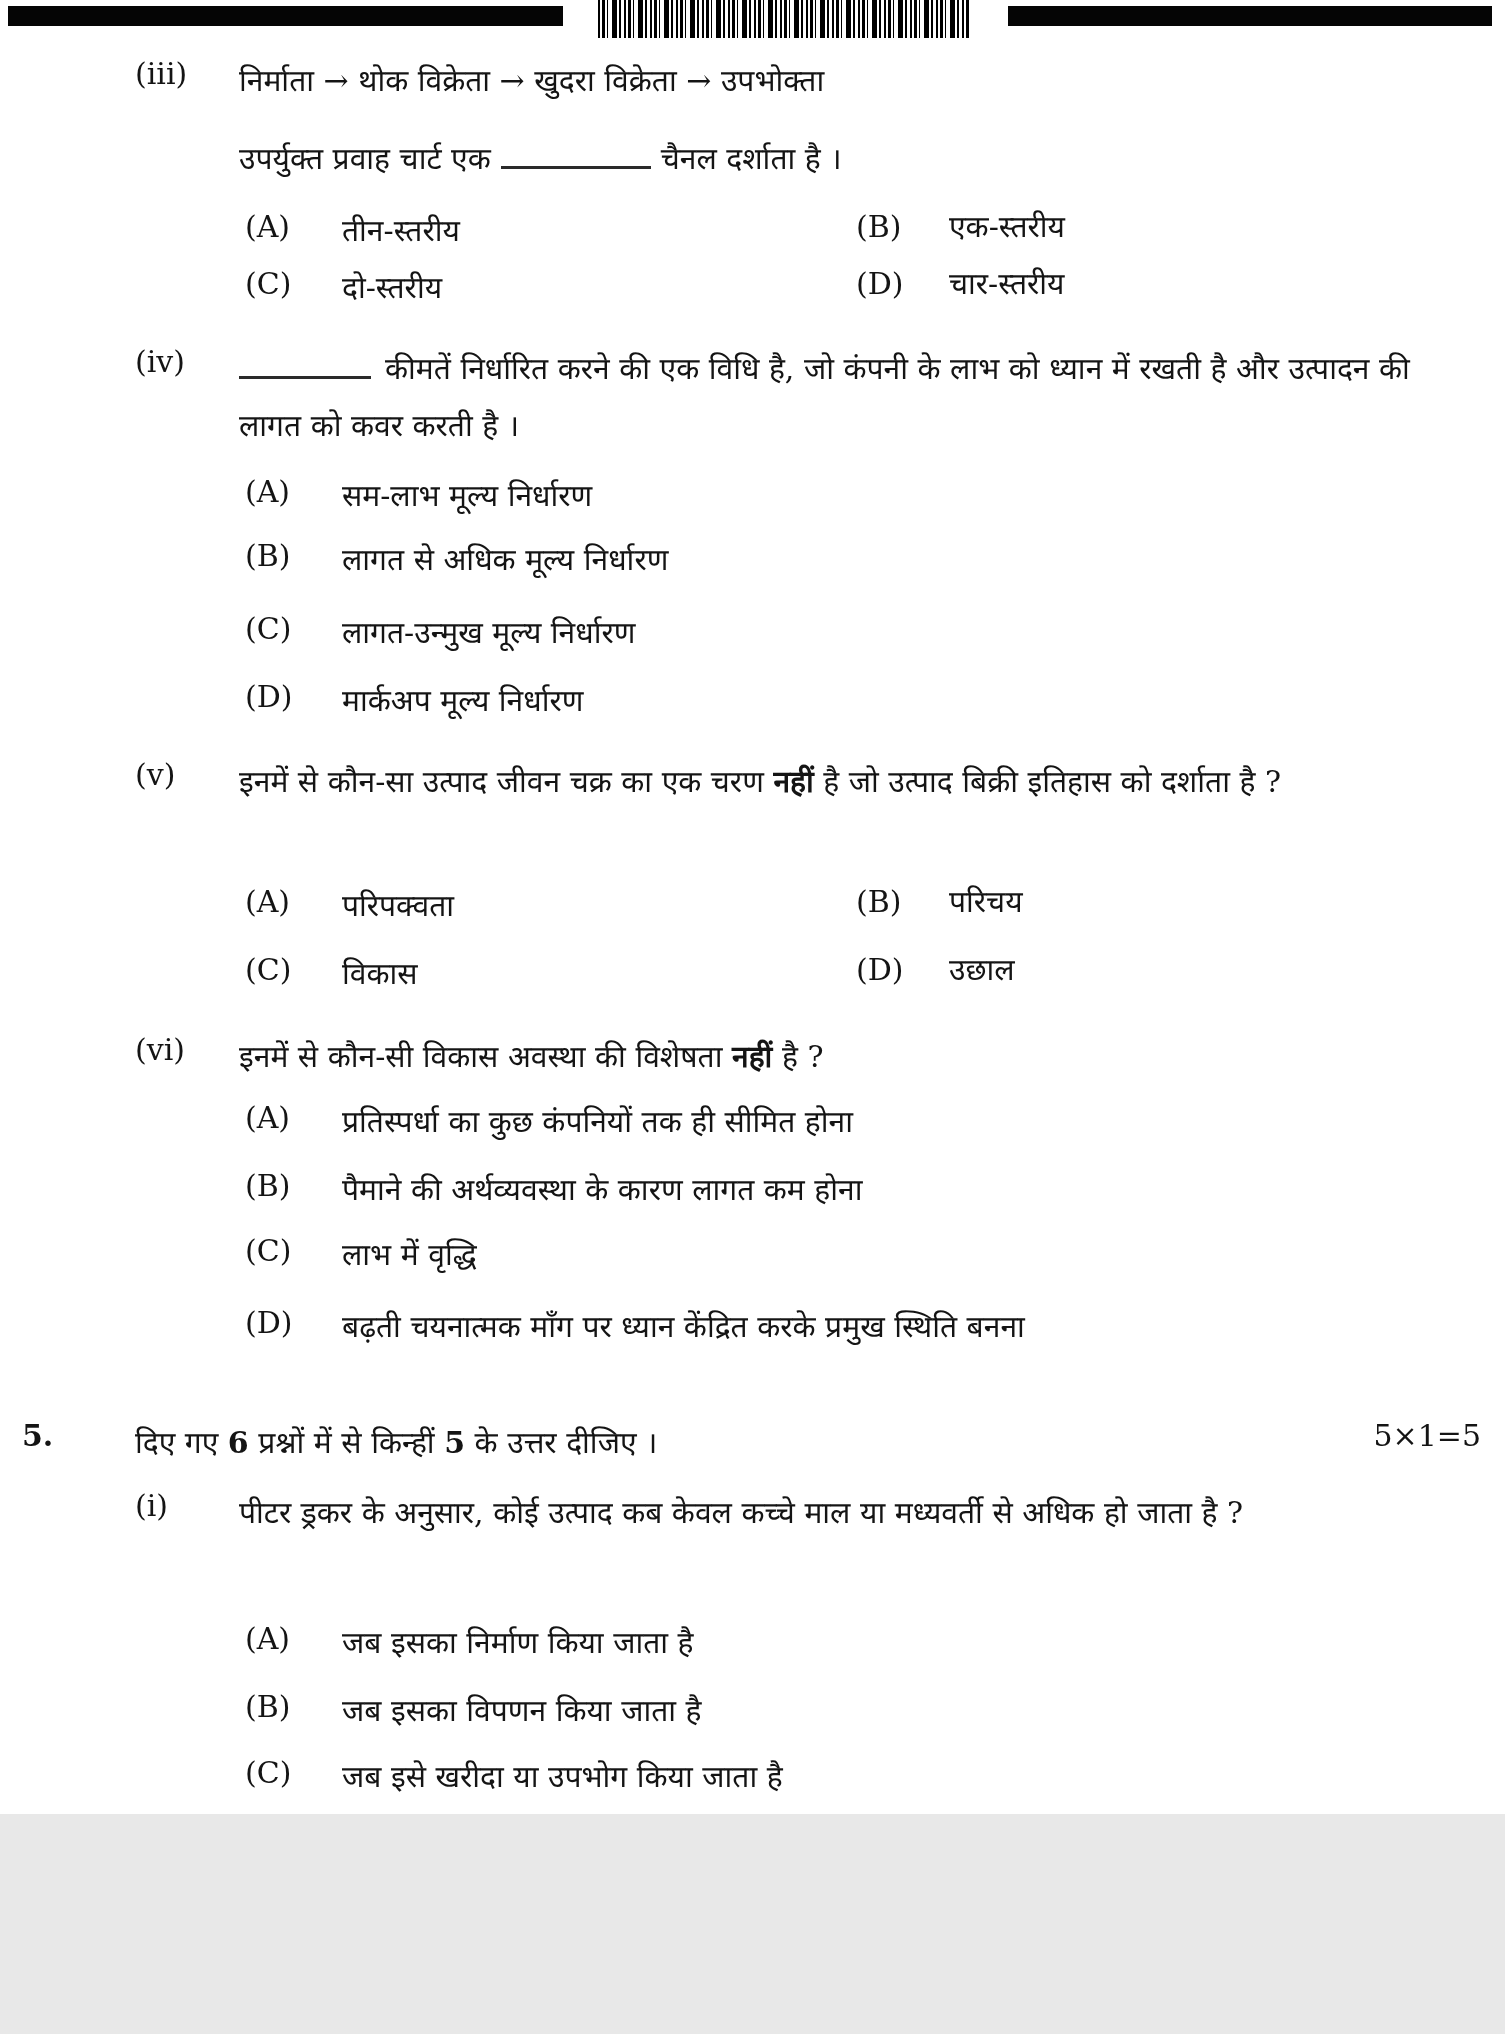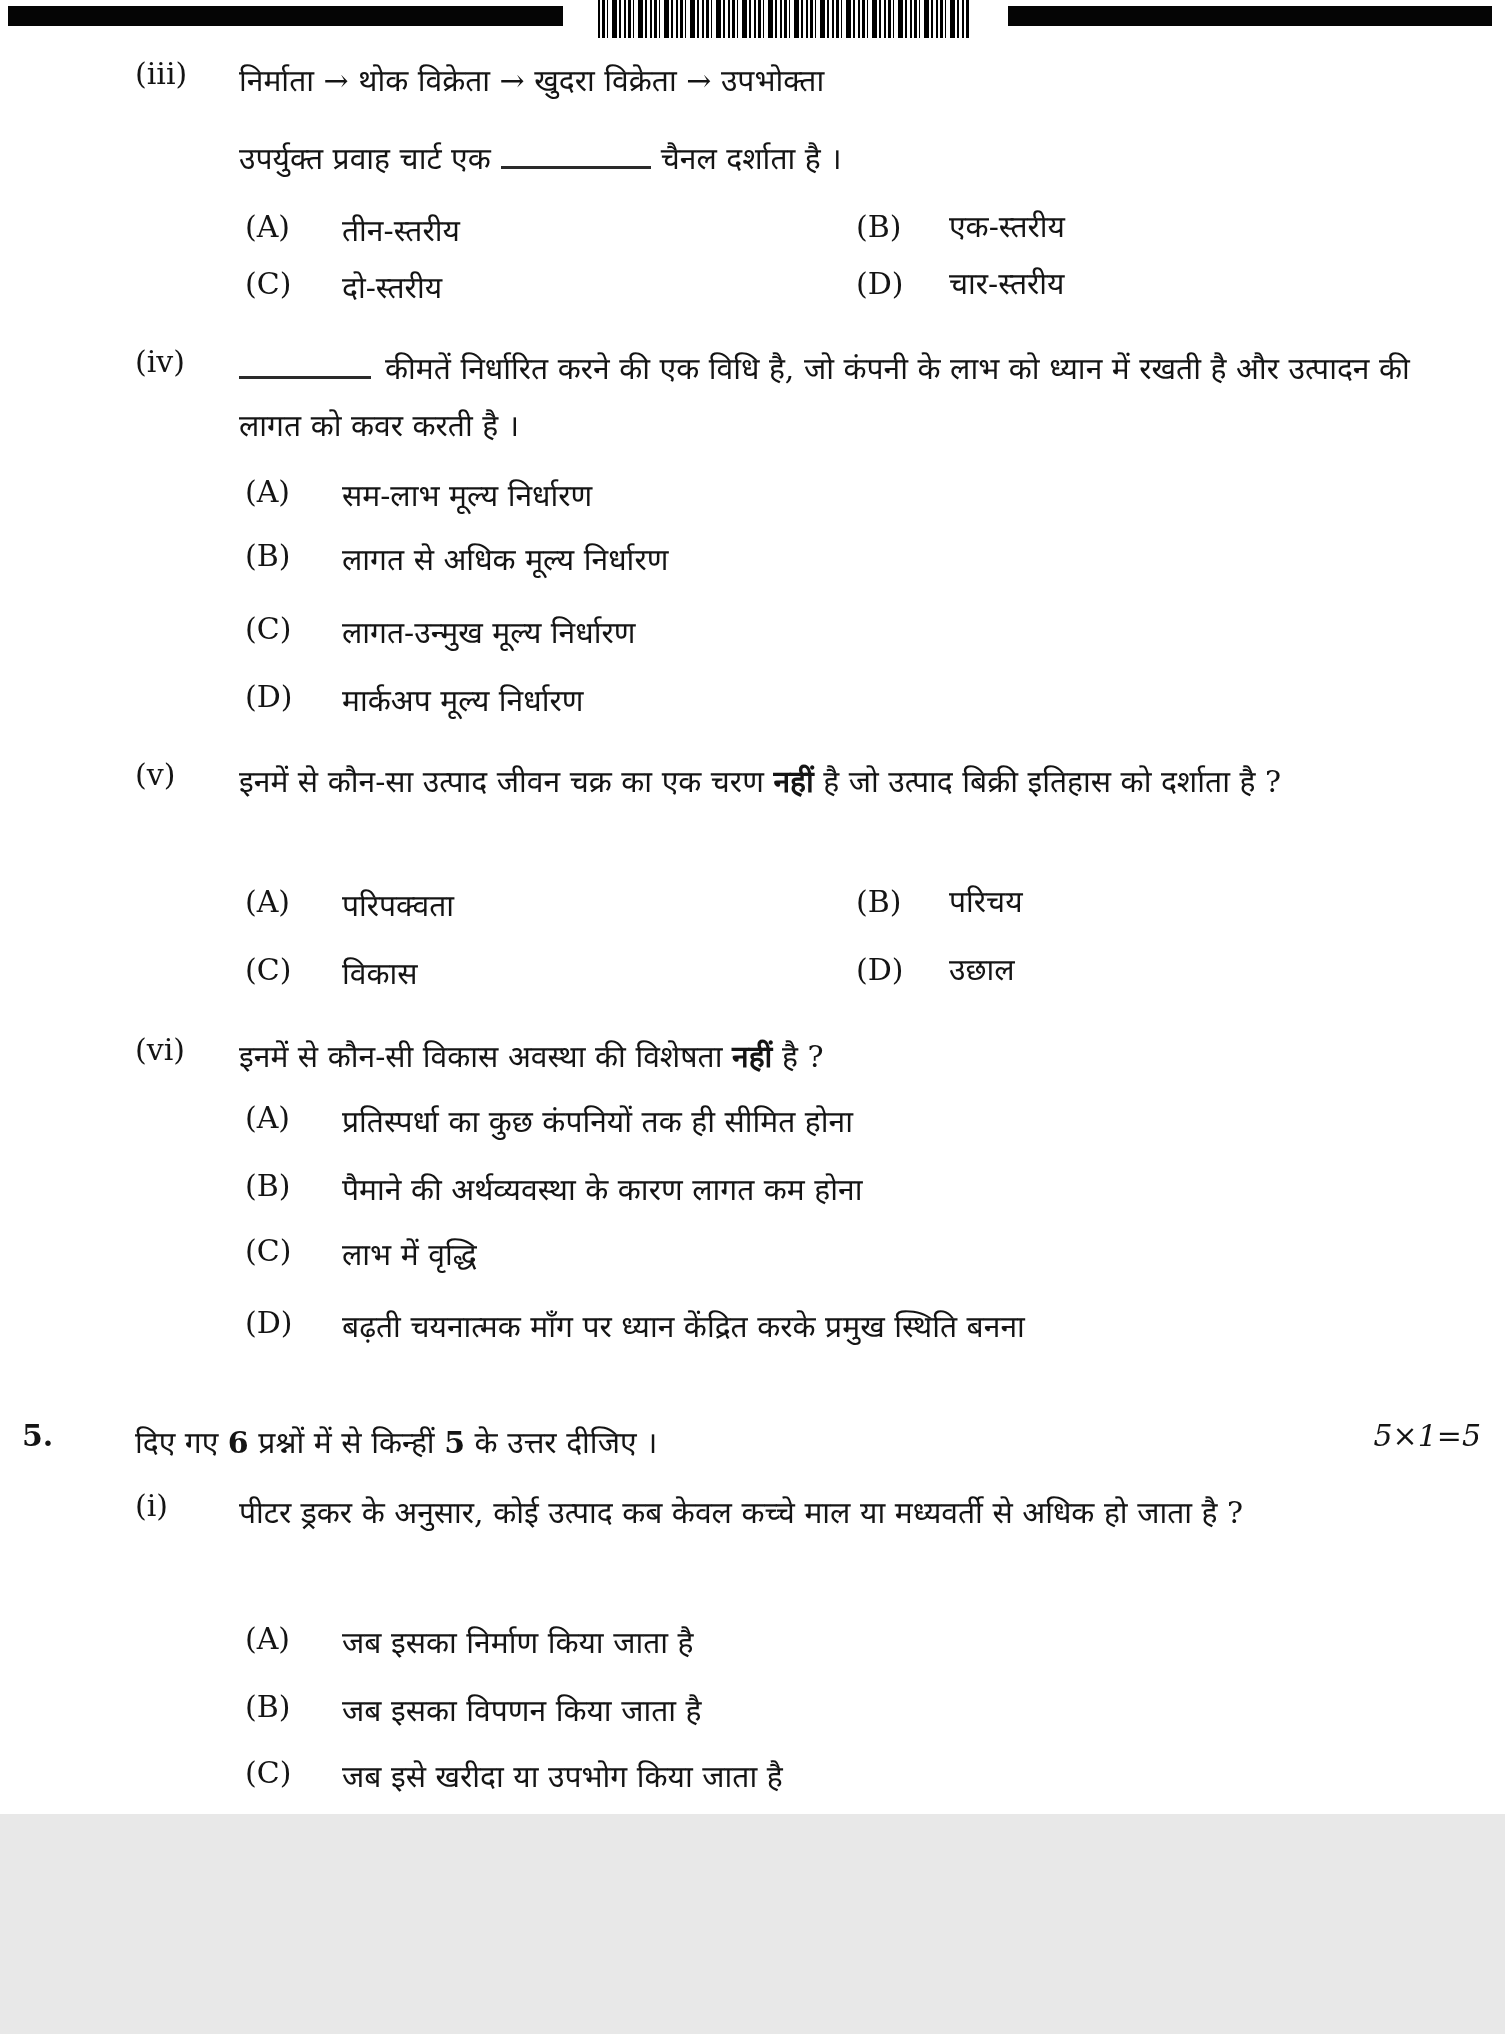--- a/index.html
+++ b/index.html
@@ -21,21 +21,21 @@
   .optT{position:absolute;left:342px;top:4px;white-space:nowrap;}
   .optL2{position:absolute;left:856px;top:0;white-space:nowrap;}
   .optT2{position:absolute;left:949px;top:0;white-space:nowrap;}
   .blank{
     display:inline-block;width:150px;height:0.95em;
     border-bottom:3px solid #2a2a2a;
     vertical-align:baseline;margin:0 10px;
   }
   .blank.start{width:132px;margin:0 14px 0 0;}
   .bi{font-weight:bold;}
-  .marks{position:absolute;right:24px;top:0;font-style:italic;white-space:nowrap;}
+  .marks{position:absolute;right:24px;top:0;white-space:nowrap;}
   
   .hbar{position:absolute;height:20px;background:#050505;top:6px;}
   .hbar.left{left:8px;width:555px;}
   .hbar.right{left:1008px;width:484px;}
   .barcode{
     position:absolute;left:598px;top:0;width:372px;height:38px;
     background:repeating-linear-gradient(90deg,
       #000 0 2px,#fff 2px 4px,#000 4px 7px,#fff 7px 9px,
       #000 9px 10px,#fff 10px 14px,#000 14px 19px,#fff 19px 21px,
       #000 21px 23px,#fff 23px 26px);

